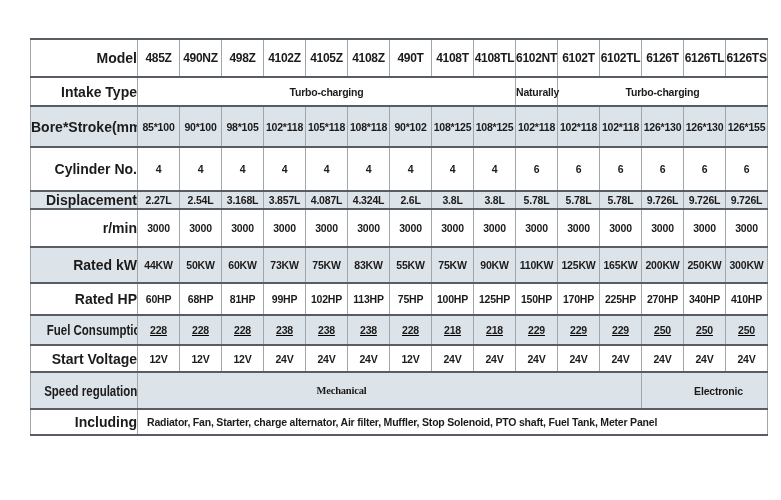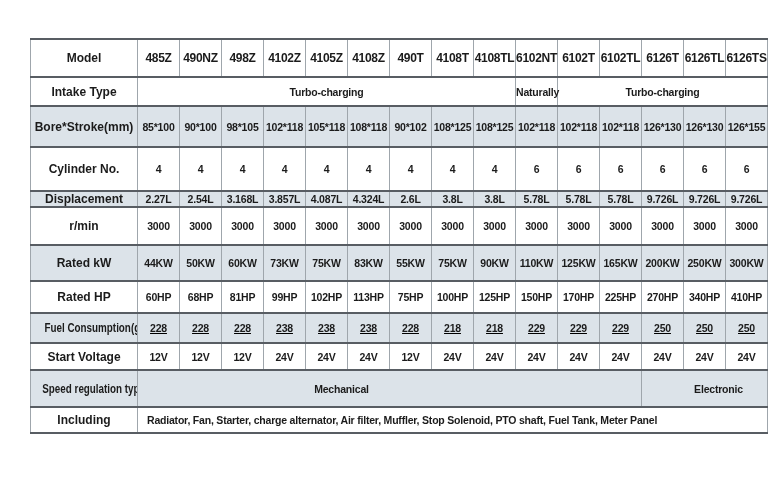--- a/index.html
+++ b/index.html
@@ -24,21 +24,21 @@
   col.c-data{width:42px;}
   th,td{
     border-left:1px solid var(--vline);
     border-right:1px solid var(--vline);
     border-top:2px solid var(--hline);
     border-bottom:2px solid var(--hline);
     font-weight:700;color:var(--ink);
     text-align:center;vertical-align:middle;
     padding:0;white-space:nowrap;
   }
-  th{font-size:12px;overflow:hidden;}
+  th{font-size:14px;overflow:hidden;text-align:right;}
   th span{display:inline-block;white-space:nowrap;}
   th.fit span{transform:scaleX(0.82);transform-origin:50% 50%;}
   td{font-size:10.5px;letter-spacing:-0.2px;}
   tr:nth-child(1) td{font-size:12px;letter-spacing:-0.3px;}
   
   tr:nth-child(2n+3){background:var(--shade);}
   
   tr:nth-child(1){height:38px;}
   tr:nth-child(2){height:29px;}
   tr:nth-child(3){height:41px;}
@@ -46,21 +46,21 @@
   tr:nth-child(5){height:16px;}
   tr:nth-child(6){height:38px;}
   tr:nth-child(7){height:36px;margin-left:20px;}
   tr:nth-child(8){height:32px;}
   tr:nth-child(9){height:30px;text-decoration:underline;}
   tr:nth-child(10){height:27px;}
   tr:nth-child(11){height:37px;}
   tr:nth-child(12){height:26px;}
   tr:nth-child(13){height:37px;margin-left:29px;}
   
-  tr[data-name="row-speed-regulation-type"] td.c0{padding-right:96px;}
+  tr[data-name="row-speed-regulation-type"] td.c0{padding-right:96px;font-family:Liberation Serif, serif;}
   tr[data-name="row-speed-regulation-type"] td.c1{padding-left:28px;}
   tr[data-name="row-including"] td{text-align:left;padding-left:9px;}
 </style>
 </head>
 <body>
 
 <table class="spec" data-name="spec-table">
   <colgroup>
     <col class="c-label">
     <col class="c-data">

